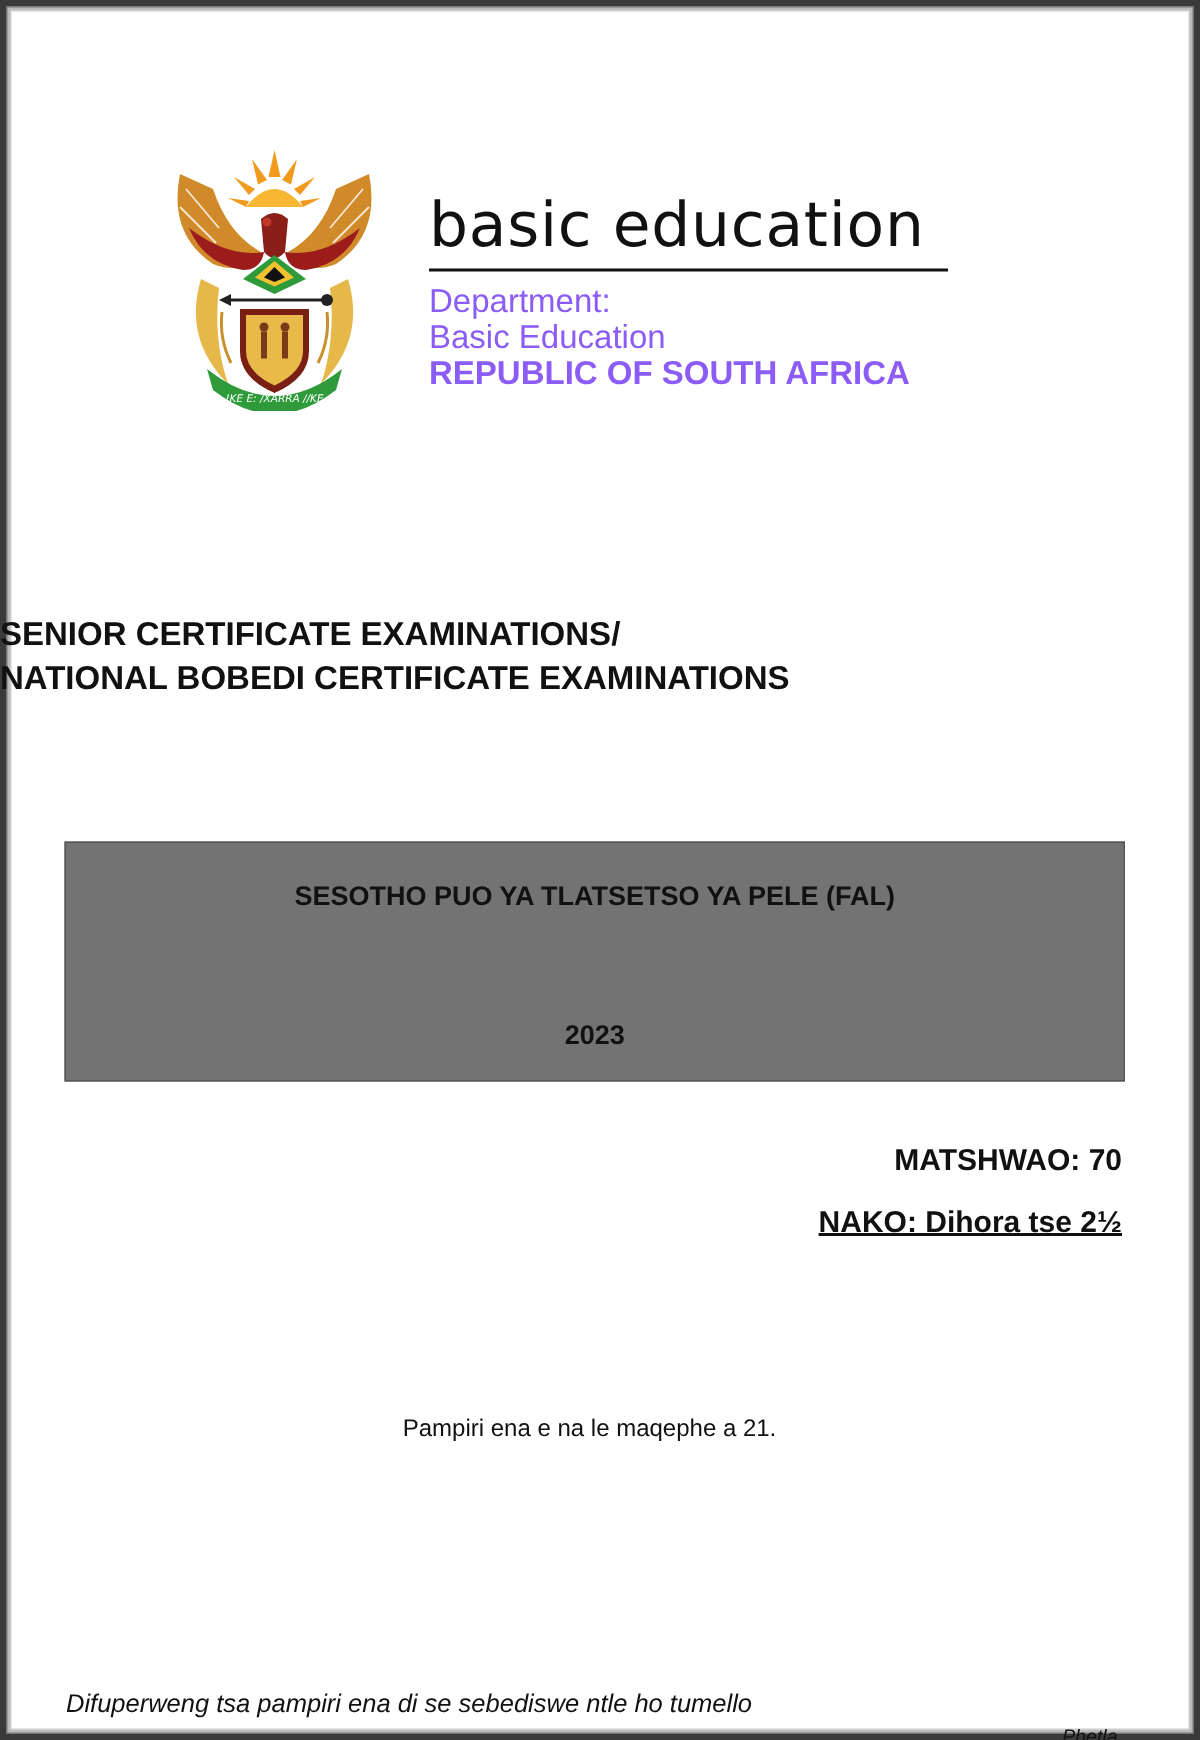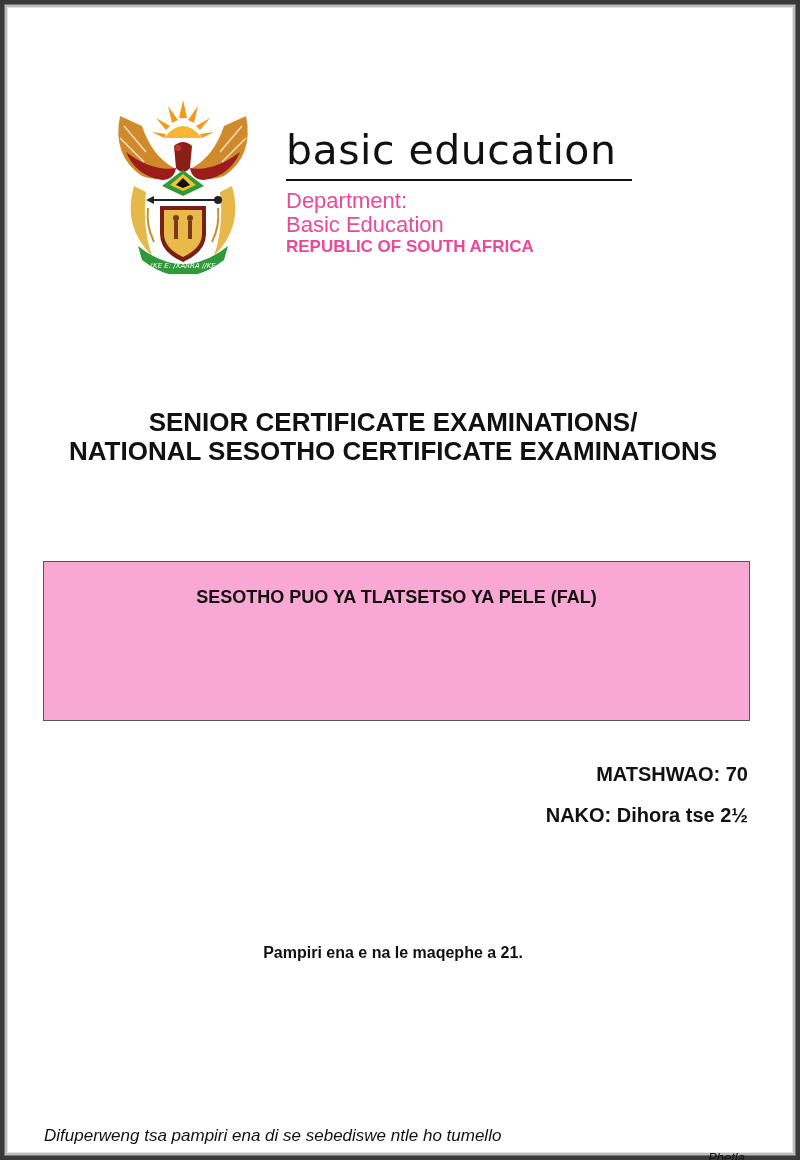--- a/index.html
+++ b/index.html
@@ -23,57 +23,57 @@
     
     .crest { left: 112px; top: 96px; width: 142px; height: 178px; }
     .brand-title {
       left: 286px; top: 130px;
       font-family: "DejaVu Sans", sans-serif;
       font-size: 41px; font-weight: normal; letter-spacing: 0.5px;
       color: #111; line-height: 1; white-space: nowrap;
     }
     .brand-rule { left: 286px; top: 179px; width: 346px; height: 2px; background: #111; }
     .brand-line {
-      left: 286px; font-size: 22px; line-height: 1; color: #ec4899; white-space: nowrap;
+      left: 286px; font-size: 22px; line-height: 1; color: #8b5cf6; white-space: nowrap;
     }
     .brand-dept { top: 190px; }
     .brand-basic { top: 214px; }
-    .brand-republic { top: 238px; font-weight: bold; font-size: 17px; }
+    .brand-republic { top: 238px; font-weight: bold; font-size: 22px; }
 
     
     .exam-heading {
-      left: 0; width: 786px; text-align: center;
-      font-weight: bold; font-size: 26px; line-height: 29px;
+      left: 0; width: 786px; text-align: left;
+      font-weight: bold; font-size: 22px; line-height: 29px;
       top: 408px;
     }
 
     
     .subject-box {
       left: 43px; top: 561px; width: 707px; height: 160px;
       box-sizing: border-box;
-      background: #f9a8d4;
+      background: #737373;
       border: 1px solid #555;
     }
     .subject-line {
       position: absolute; left: 0; width: 100%; text-align: center;
       font-weight: bold; font-size: 18px; line-height: 1;
     }
     .sl1 { top: 26px; }
     .sl2 { top: 73px; }
     .sl3 { top: 119px; }
 
     .meta {
       right: 52px; text-align: right; font-weight: bold; font-size: 20px; white-space: nowrap;
     }
     .marks { top: 763px; }
-    .time { top: 804px; }
+    .time { top: 804px; text-decoration: underline; }
 
     .pages {
       left: 0; width: 786px; text-align: center;
-      top: 944px; font-weight: bold; font-size: 16px;
+      top: 944px; font-weight: normal; font-size: 16px;
     }
 
     .footer-left {
       left: 44px; top: 1126px; font-style: italic; font-size: 17px; white-space: nowrap;
     }
     .footer-right {
       right: 55px; top: 1150px; font-style: italic; font-size: 13px;
     }
   </style>
 </head>
@@ -138,25 +138,26 @@
 </svg>
 
 <div class="abs brand-title">basic education</div>
 <div class="abs brand-rule"></div>
 <div class="abs brand-line brand-dept">Department:</div>
 <div class="abs brand-line brand-basic">Basic Education</div>
 <div class="abs brand-line brand-republic">REPUBLIC OF SOUTH AFRICA</div>
 
 <div class="abs exam-heading">
   <div>SENIOR CERTIFICATE EXAMINATIONS/</div>
-  <div>NATIONAL SESOTHO CERTIFICATE EXAMINATIONS</div>
+  <div>NATIONAL BOBEDI CERTIFICATE EXAMINATIONS</div>
 </div>
 
 <div class="abs subject-box">
   <div class="subject-line sl1">SESOTHO PUO YA TLATSETSO YA PELE (FAL)</div>
+  <div class="subject-line sl3">2023</div>
 </div>
 
 <div class="abs meta marks">MATSHWAO: 70</div>
 <div class="abs meta time">NAKO: Dihora tse 2½</div>
 
 <div class="abs pages">Pampiri ena e na le maqephe a 21.</div>
 
 <div class="abs footer-left">Difuperweng tsa pampiri ena di se sebediswe ntle ho tumello</div>
 <div class="abs footer-right">Phetla</div>
 

